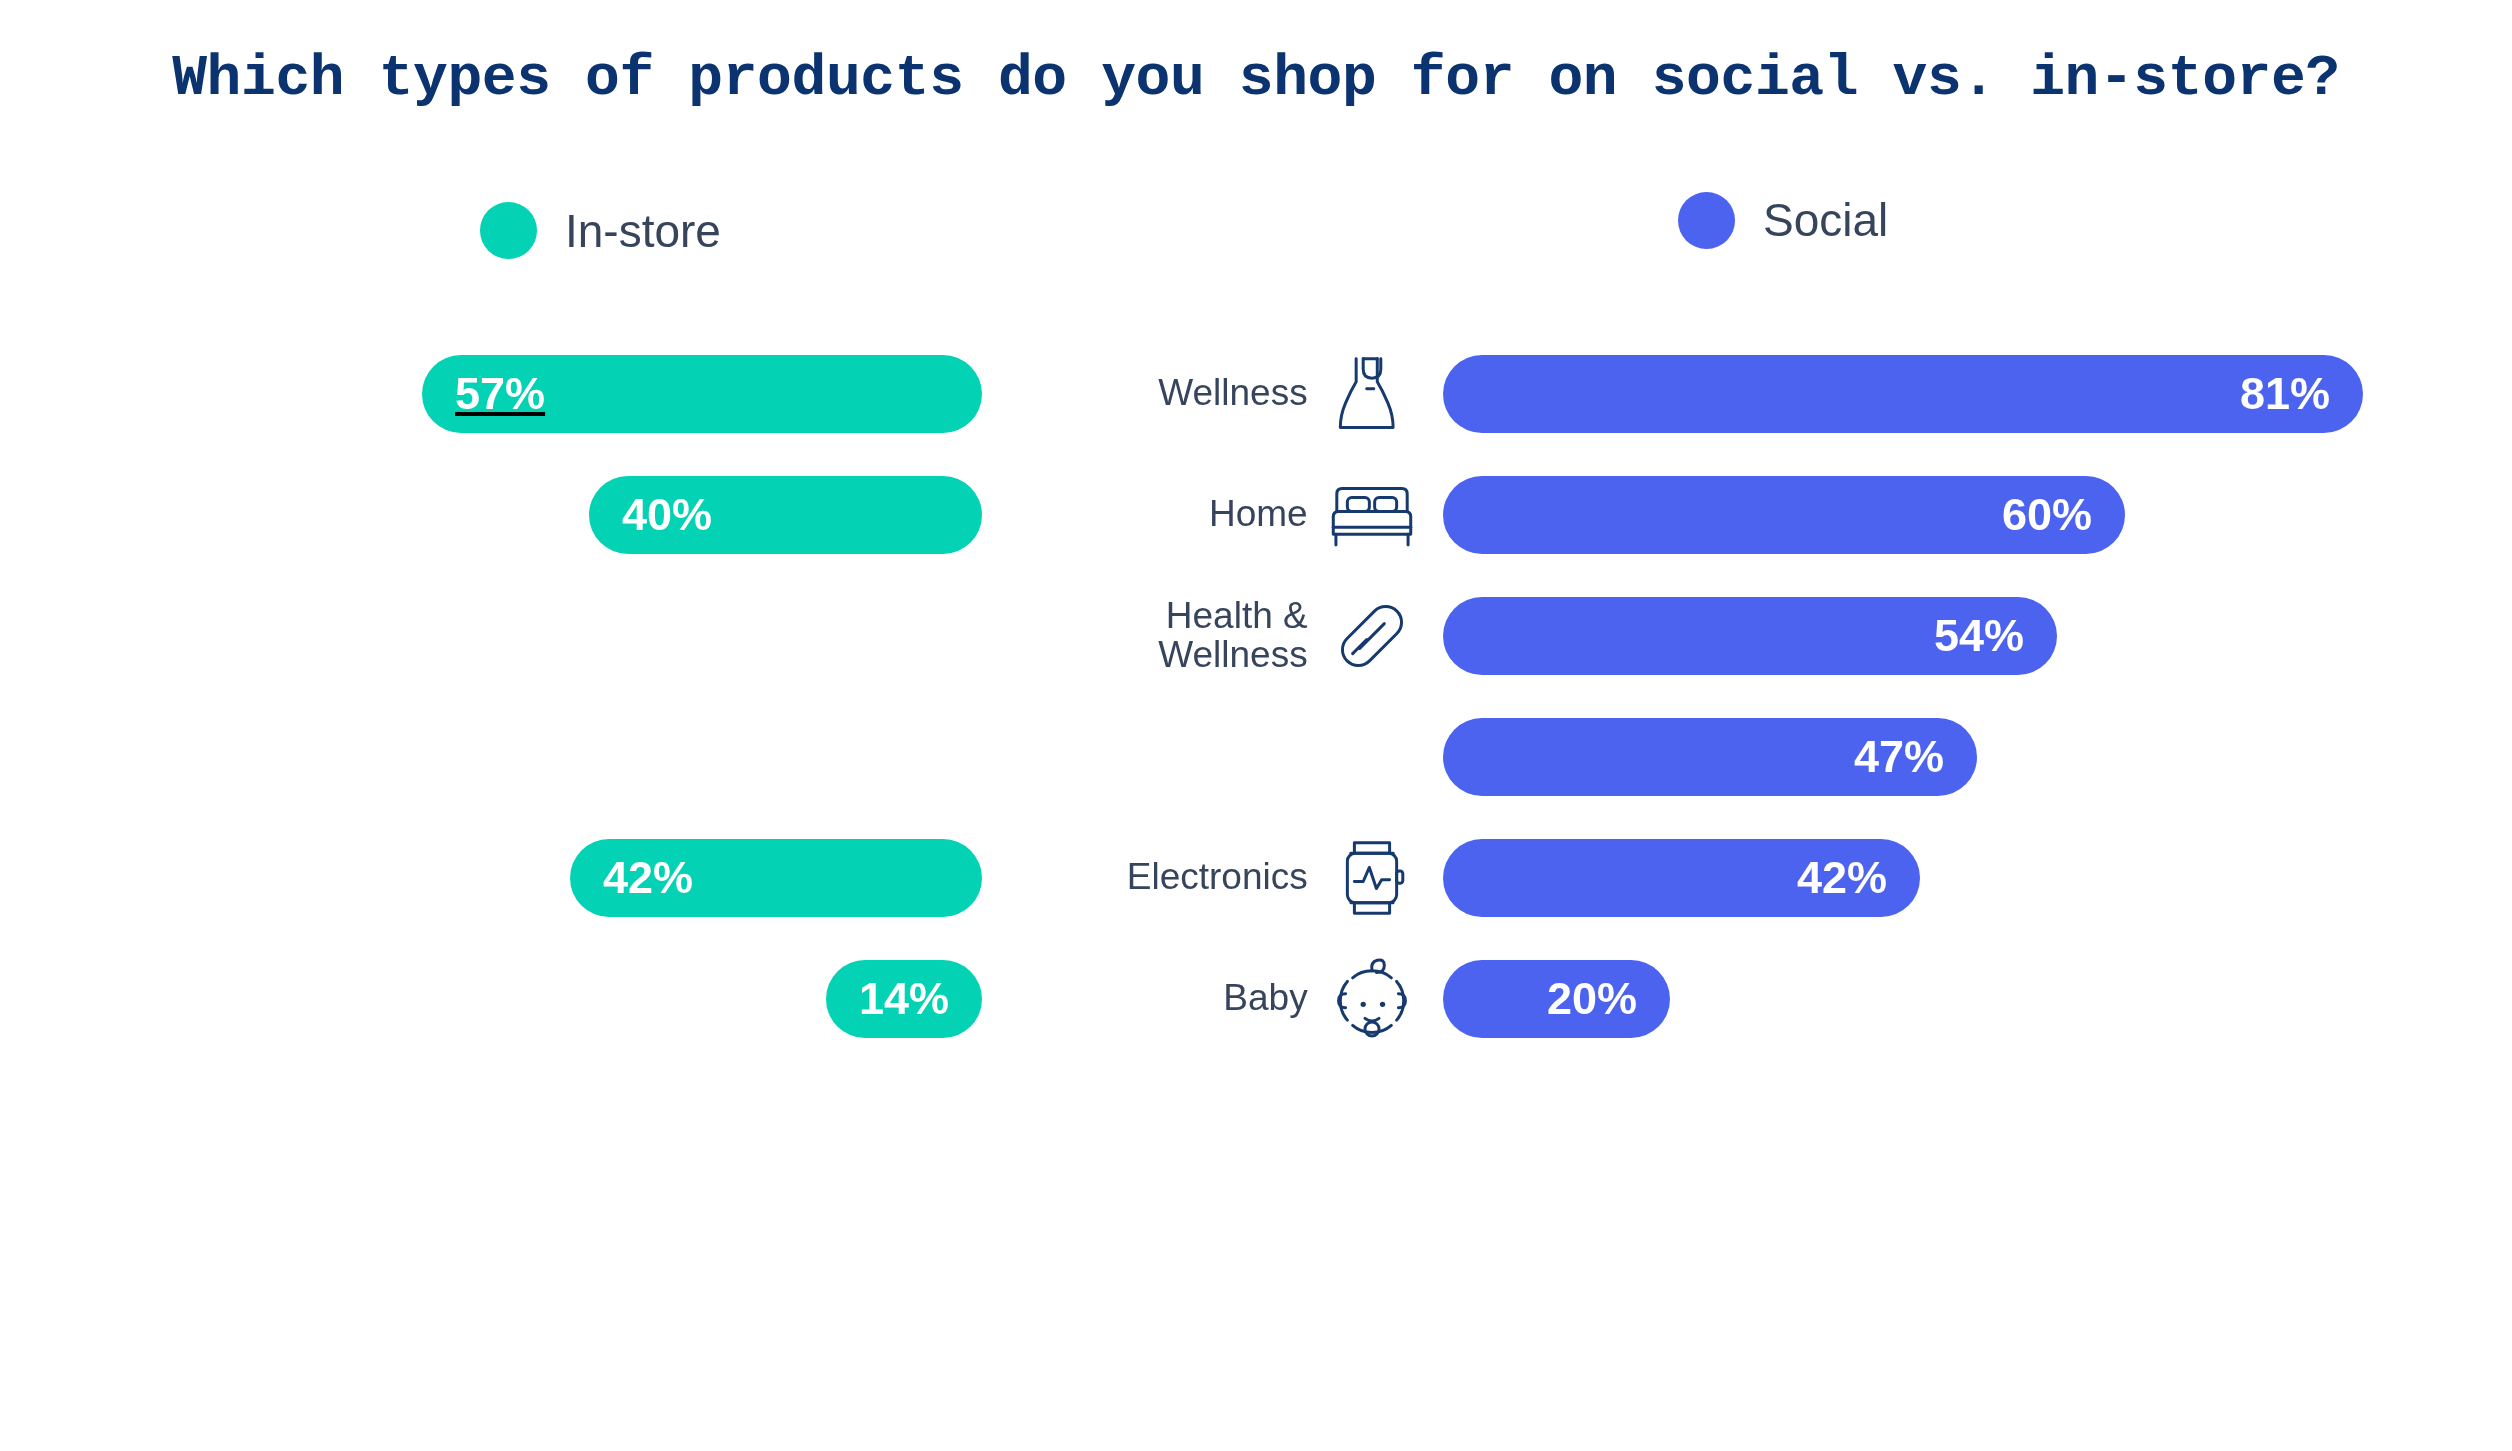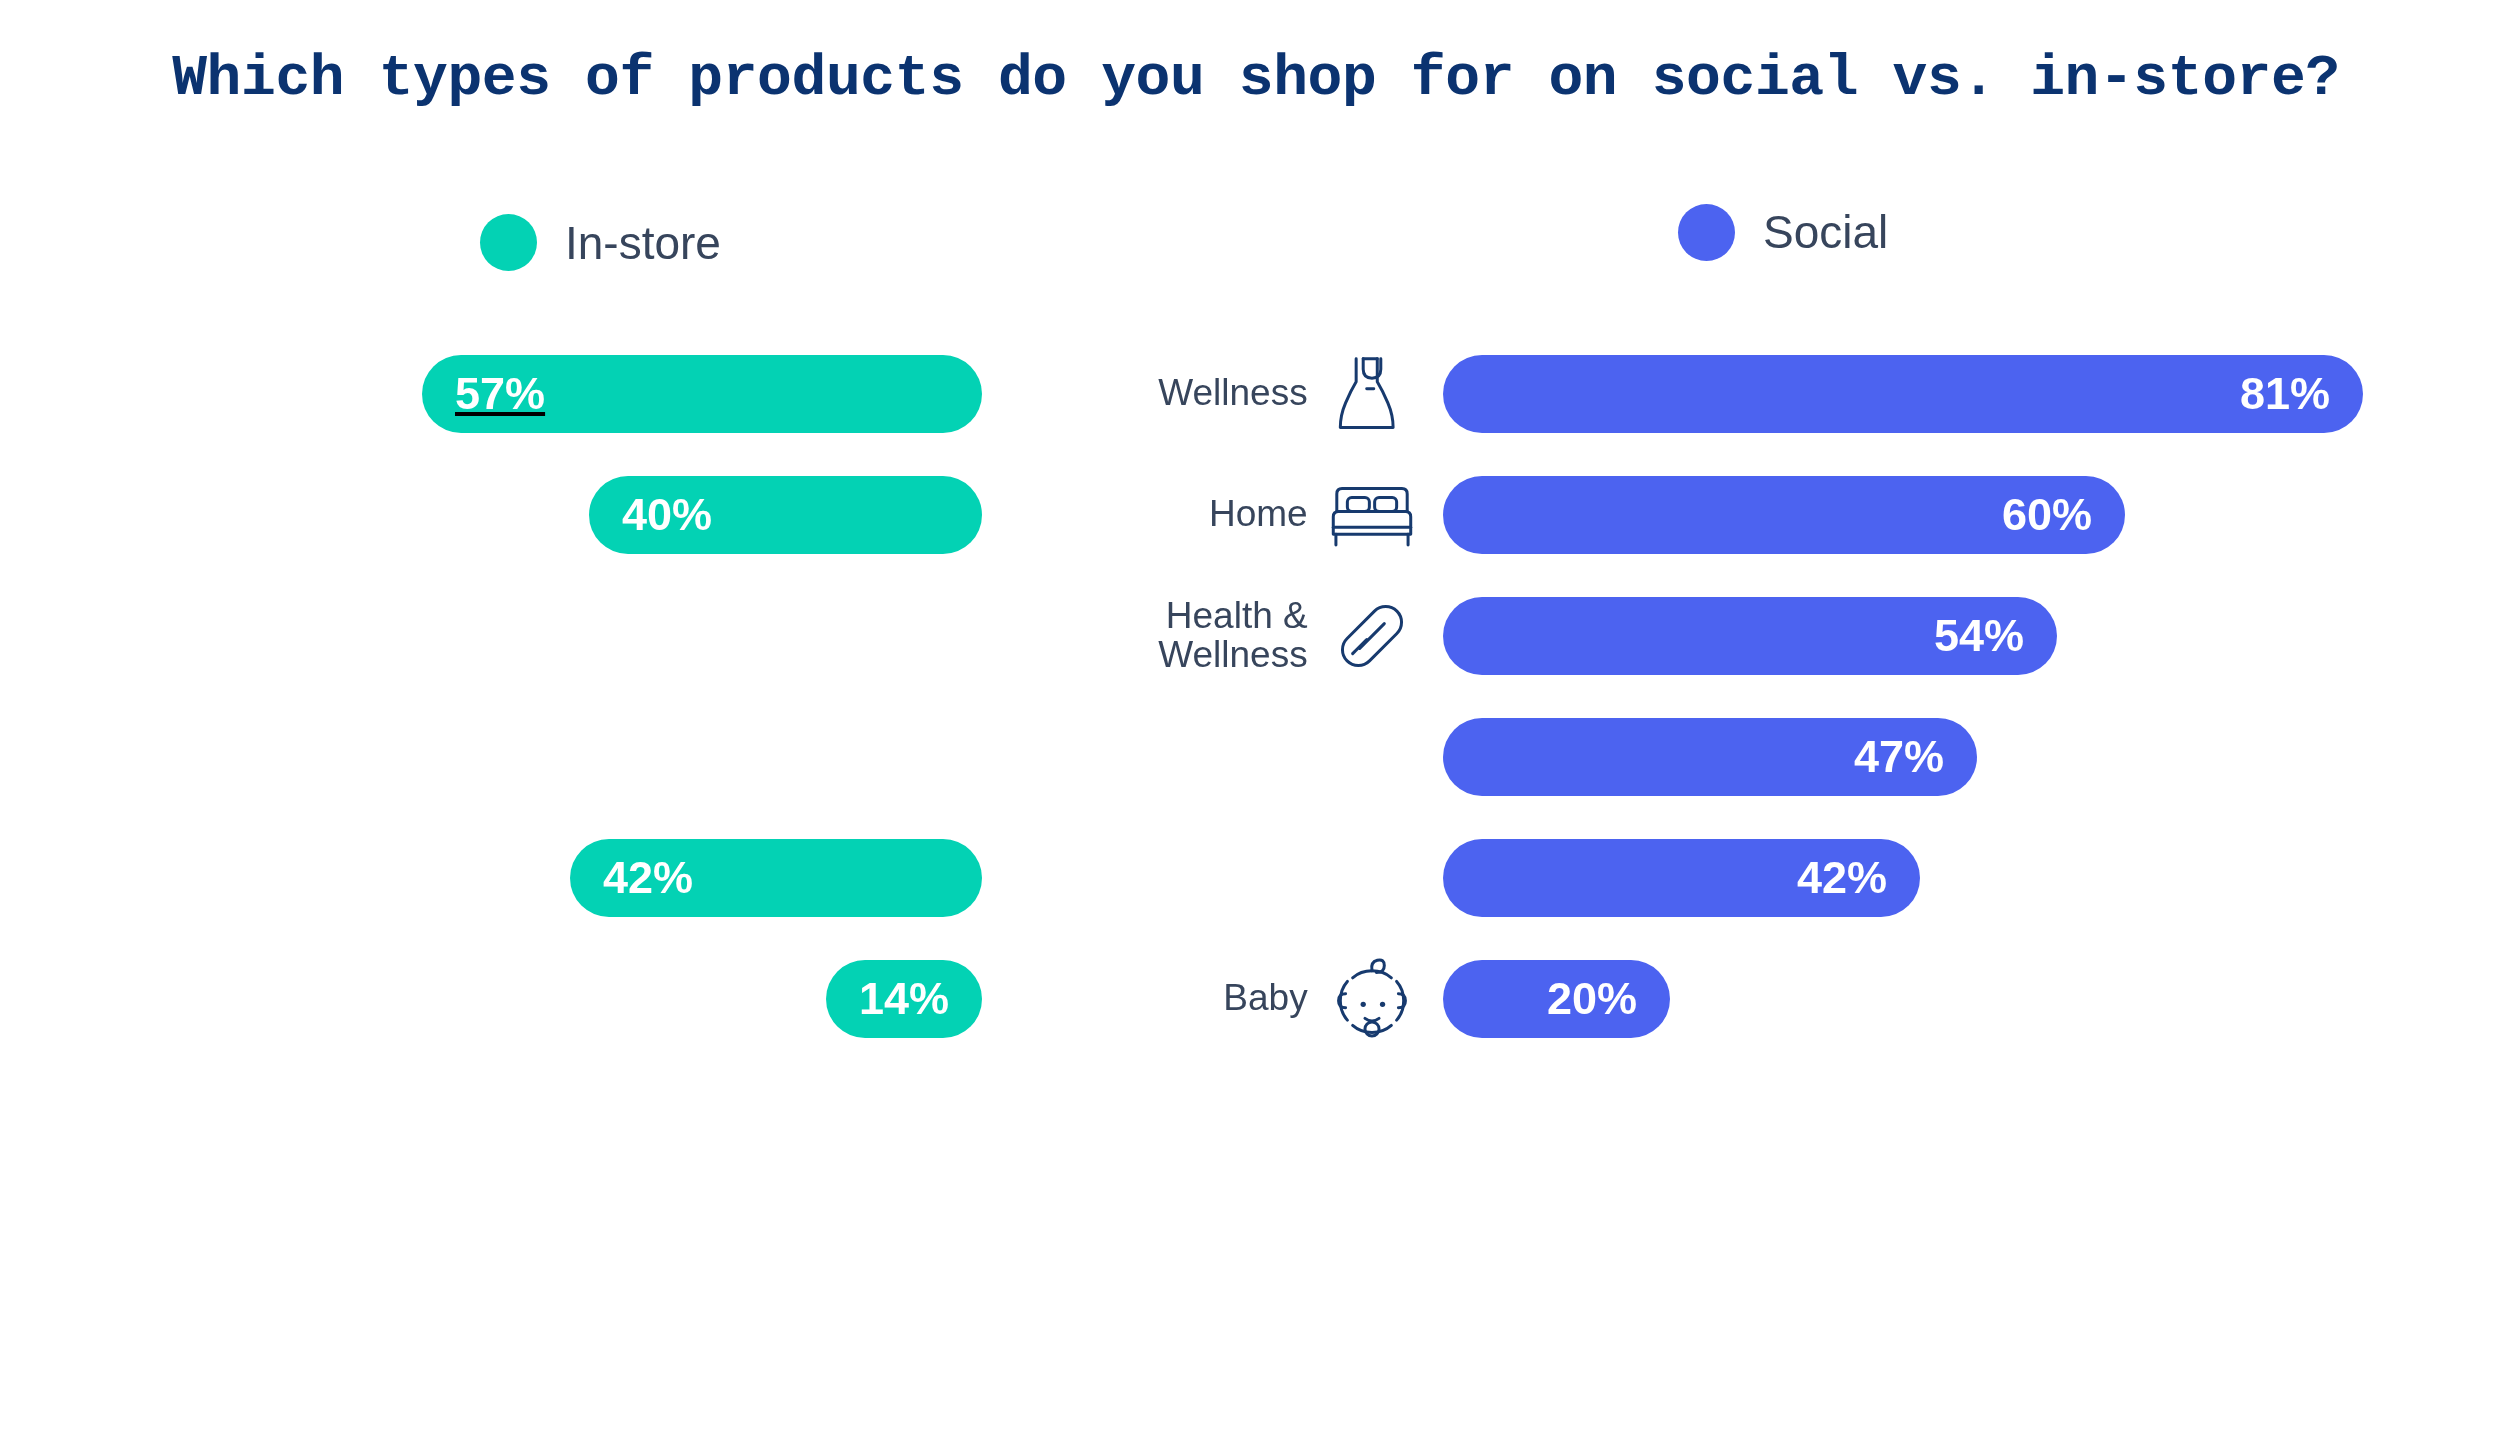--- a/index.html
+++ b/index.html
@@ -30,21 +30,20 @@
     font-family: Liberation Mono, monospace;
   }
 
   
   .legend {
     position: absolute;
     top: 202px;
     left: 0;
     width: 2512px;
     height: 82px;
-    margin-top: 12px;
   }
   .legend-item {
     position: absolute;
     display: flex;
     align-items: center;
     gap: 28px;
   }
   .legend-item.left  { left: 480px; top: 0px; }
   .legend-item.right { left: 1678px; top: -10.4px; }
   .legend-dot {
@@ -239,20 +238,34 @@
         <div class="bar social" style="width: 534px;">
           <span class="bar-value">47%</span>
         </div>
       </div>
     </div>
     <div class="row">
       <div class="left-track">
         <div class="bar instore" style="width: 412px;">
           <span class="bar-value">42%</span>
         </div>
+      </div>
+      <div class="center-col">
+        <span class="cat-label">Electronics</span>
+        <span class="cat-icon">
+          <svg id="ico-smartwatch-icon" viewBox="0 0 100 100" width="88" height="88" fill="none" stroke="#173a6e" stroke-width="3.4" stroke-linejoin="round" stroke-linecap="round">
+    <path d="M30 22 L30 10 L70 10 L70 22"></path>
+    <path d="M30 78 L30 90 L70 90 L70 78"></path>
+    <rect x="22" y="22" width="56" height="56" rx="9"></rect>
+    <rect x="78" y="42" width="7" height="14" rx="3"></rect>
+    <line x1="26" y1="22" x2="74" y2="22"></line>
+    <line x1="26" y1="78" x2="74" y2="78"></line>
+    <polyline points="30,54 40,54 47,38 55,62 61,52 70,52"></polyline>
+  </svg>
+        </span>
       </div>
       <div class="right-track">
         <div class="bar social" style="width: 477px;">
           <span class="bar-value">42%</span>
         </div>
       </div>
     </div>
     <div class="row">
       <div class="left-track">
         <div class="bar instore" style="width: 156px;">

